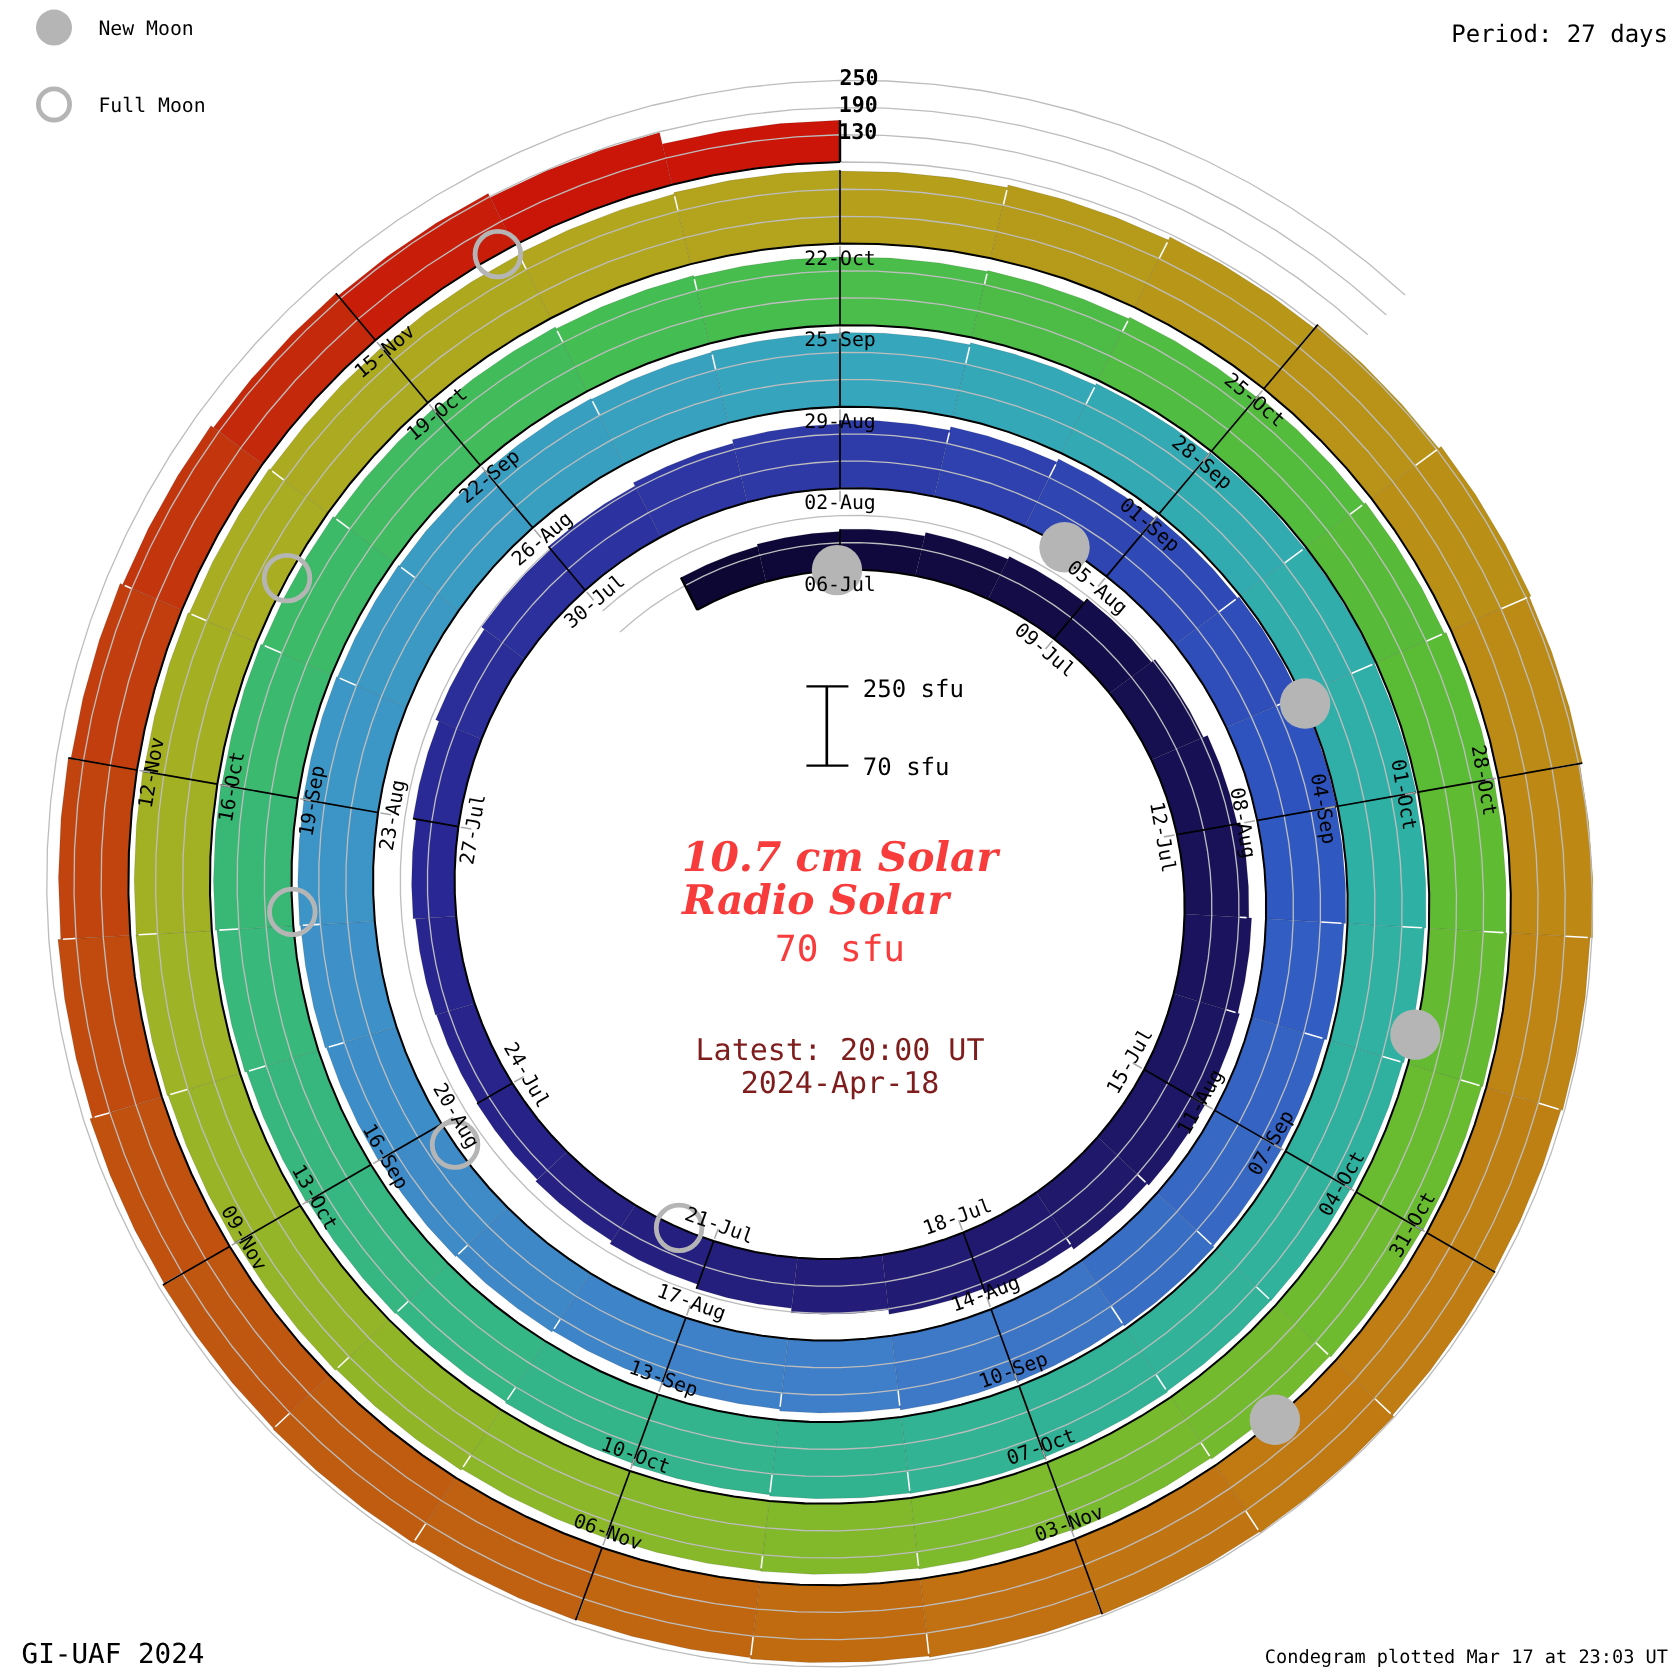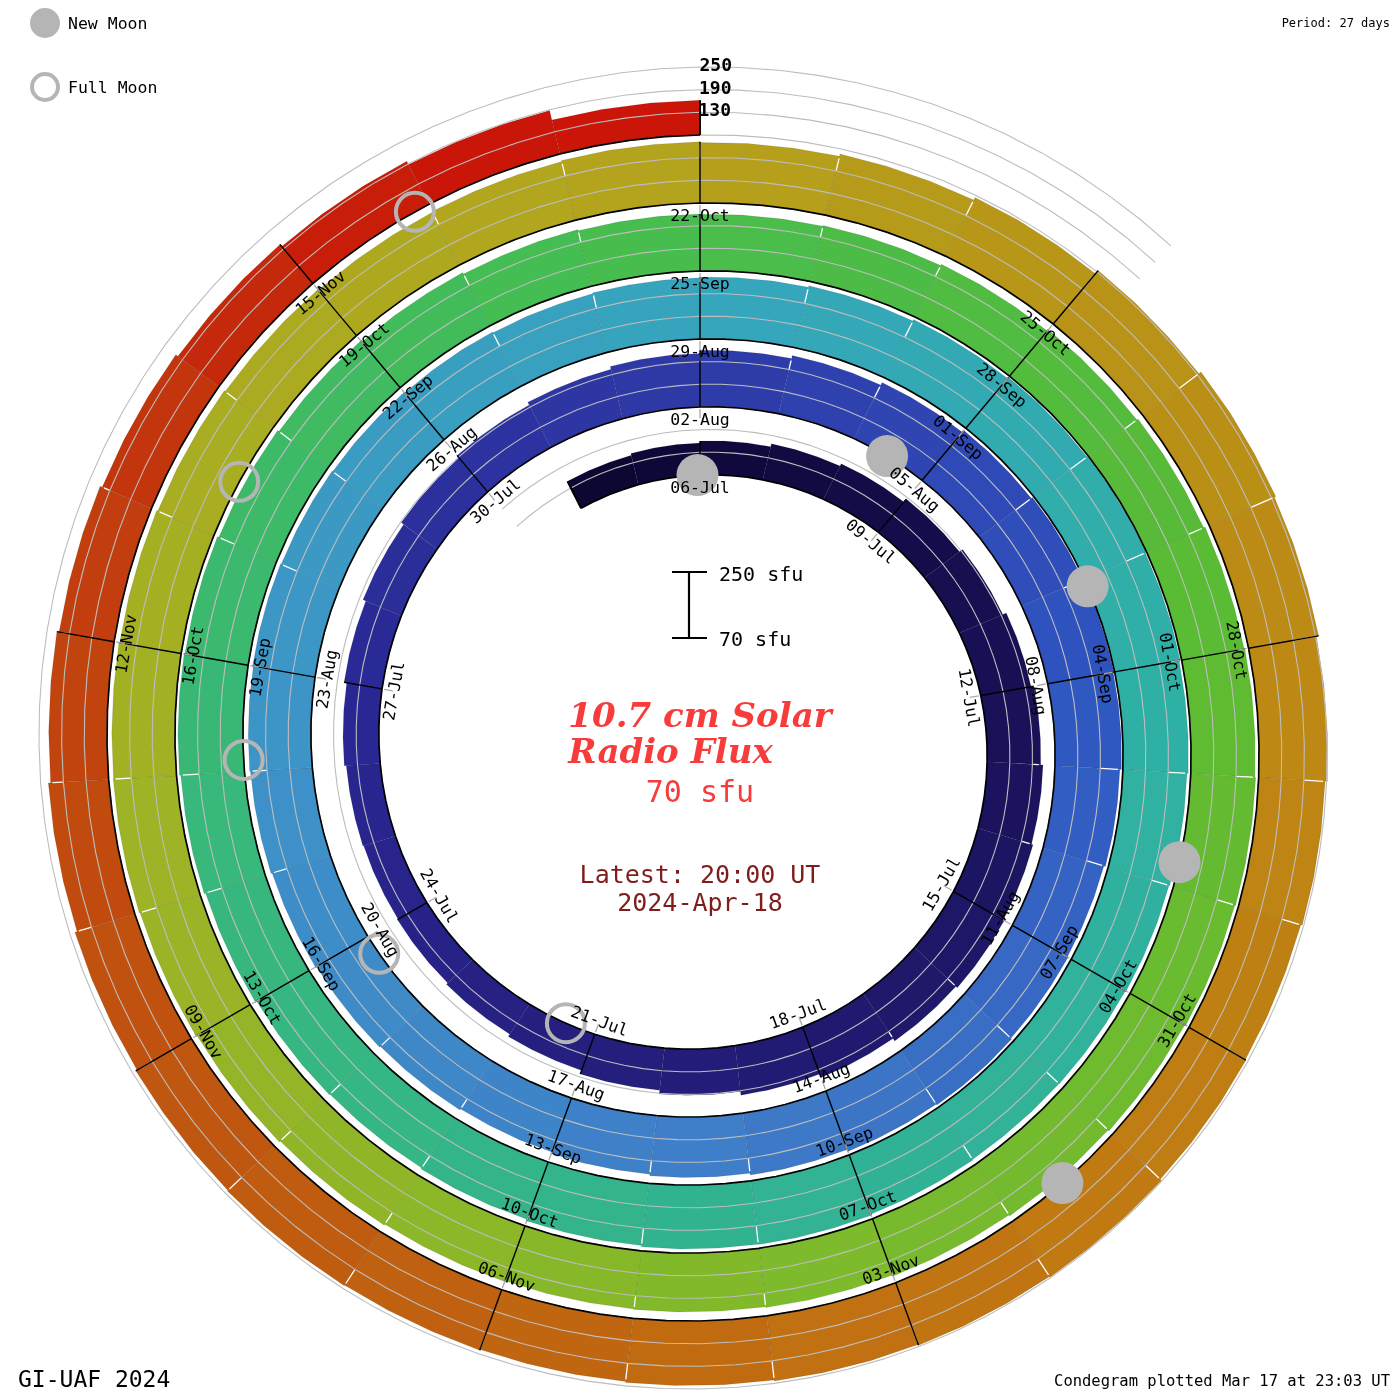--- a/index.html
+++ b/index.html
@@ -1,27 +1,27 @@
 <!DOCTYPE html>
 <html><head>
 <meta charset="utf-8">
 <style>
   html,body{margin:0;padding:0;background:#fff;}
   body{width:1400px;height:1400px;position:relative;overflow:hidden;
        font-family:"DejaVu Sans Mono", monospace;color:#000;}
   .abs{position:absolute;}
   #spiral-svg{position:absolute;left:0;top:0;}
   
-  .legend-row{position:absolute;left:30px;display:flex;align-items:center;gap:8px;}
+  .legend-row{position:absolute;left:30px;display:flex;align-items:center;gap:22px;}
   .moon-chip{width:30px;height:30px;border-radius:50%;box-sizing:border-box;}
   .moon-chip.new{background:#b5b5b5;}
   .moon-chip.full{border:4px solid #b5b5b5;background:transparent;}
   .legend-label{font-size:16.5px;}
   
-  .period{top:16px;right:10px;font-size:12px;}
+  .period{top:16px;right:10px;font-size:20px;}
   .credit-left{left:18px;top:1366px;font-size:23px;}
   .credit-right{right:10px;top:1372px;font-size:15.5px;}
   
   .center-title{left:700px;top:697px;transform:translateX(-50%);text-align:left;
     font-family:"DejaVu Serif", serif;font-style:italic;font-weight:bold;
     font-size:34px;line-height:36px;color:#f83b3b;white-space:nowrap;}
   .center-value{left:700px;top:774px;transform:translateX(-50%);text-align:center;
     font-size:30px;color:#f83b3b;white-space:nowrap;}
   .center-latest{left:700px;top:861px;transform:translateX(-50%);text-align:center;
     font-size:25px;line-height:28px;color:#7f1d1d;white-space:nowrap;}
@@ -465,19 +465,19 @@
 
 <div class="abs period">Period: 27 days</div>
 <div class="abs credit-left">GI-UAF 2024</div>
 <div class="abs credit-right">Condegram plotted Mar 17 at 23:03 UT</div>
 
 <div class="abs scale-top">250 sfu</div>
 <div class="abs scale-bottom">70 sfu</div>
 
 <div class="abs center-title">
   <div>10.7 cm Solar</div>
-  <div>Radio Flux</div>
+  <div>Radio Solar</div>
 </div>
 <div class="abs center-value">70 sfu</div>
 <div class="abs center-latest">
   <div>Latest: 20:00 UT</div>
   <div>2024-Apr-18</div>
 </div>
 
 </body></html>

